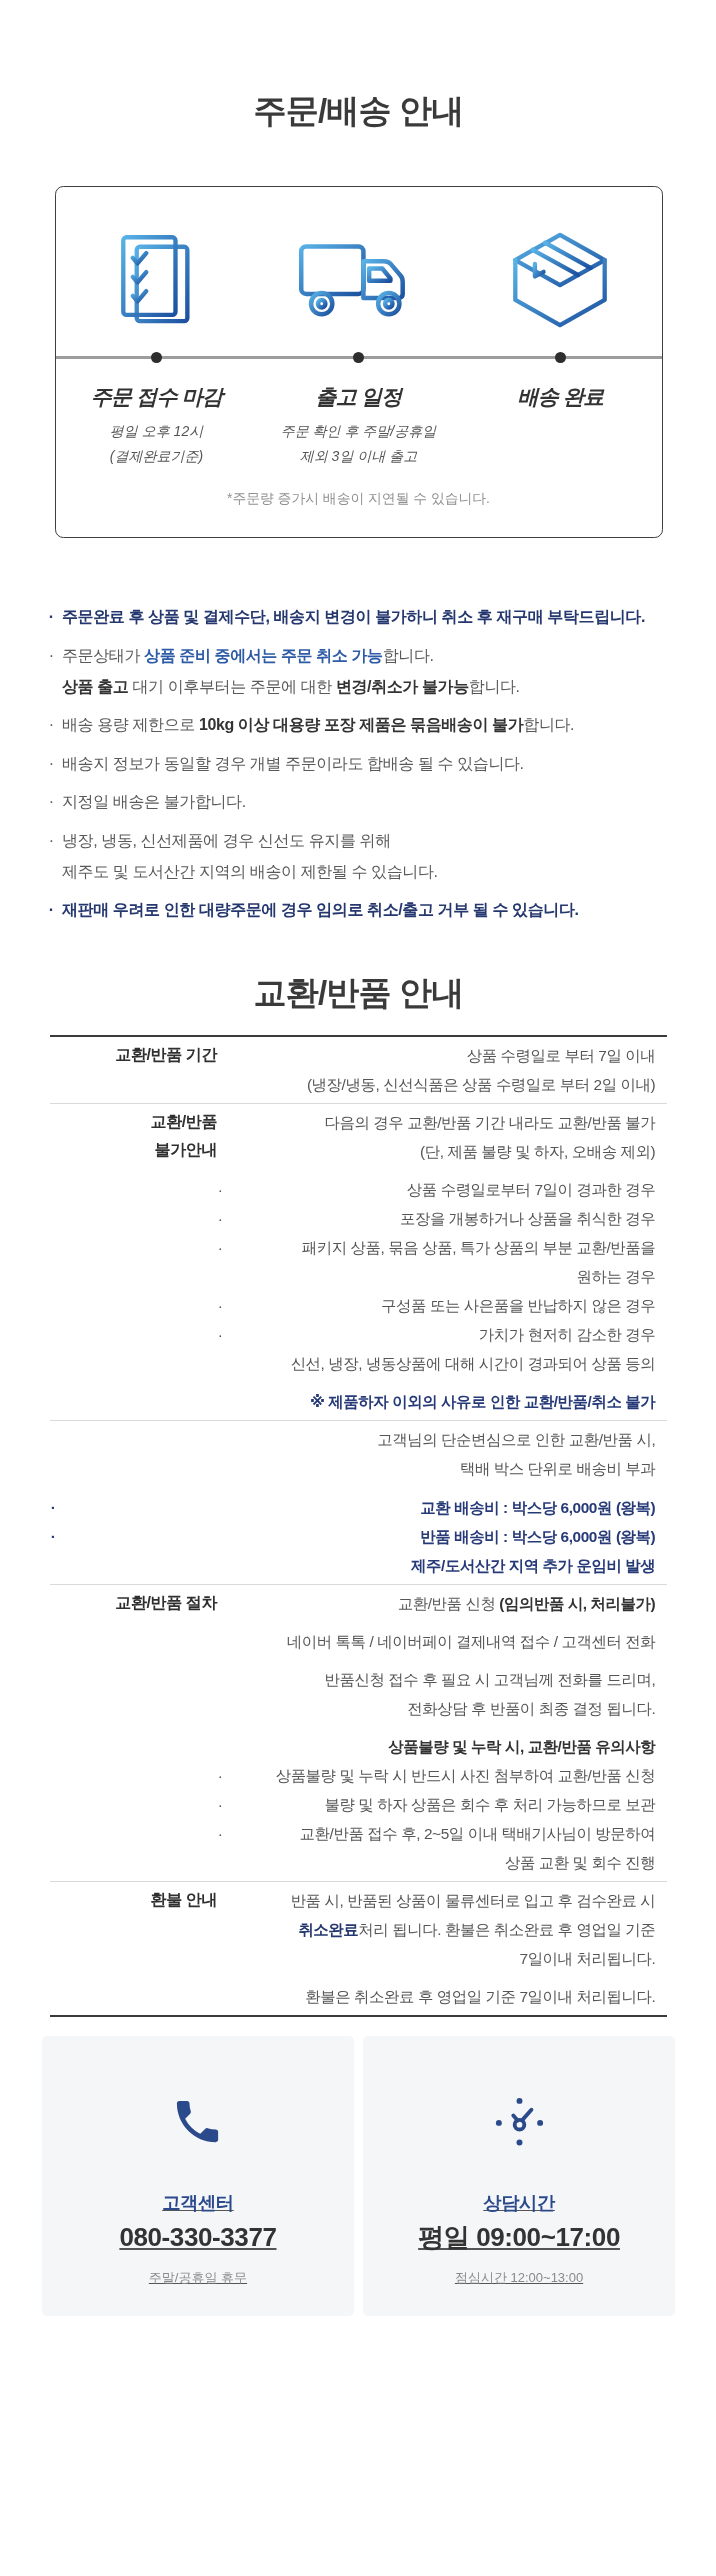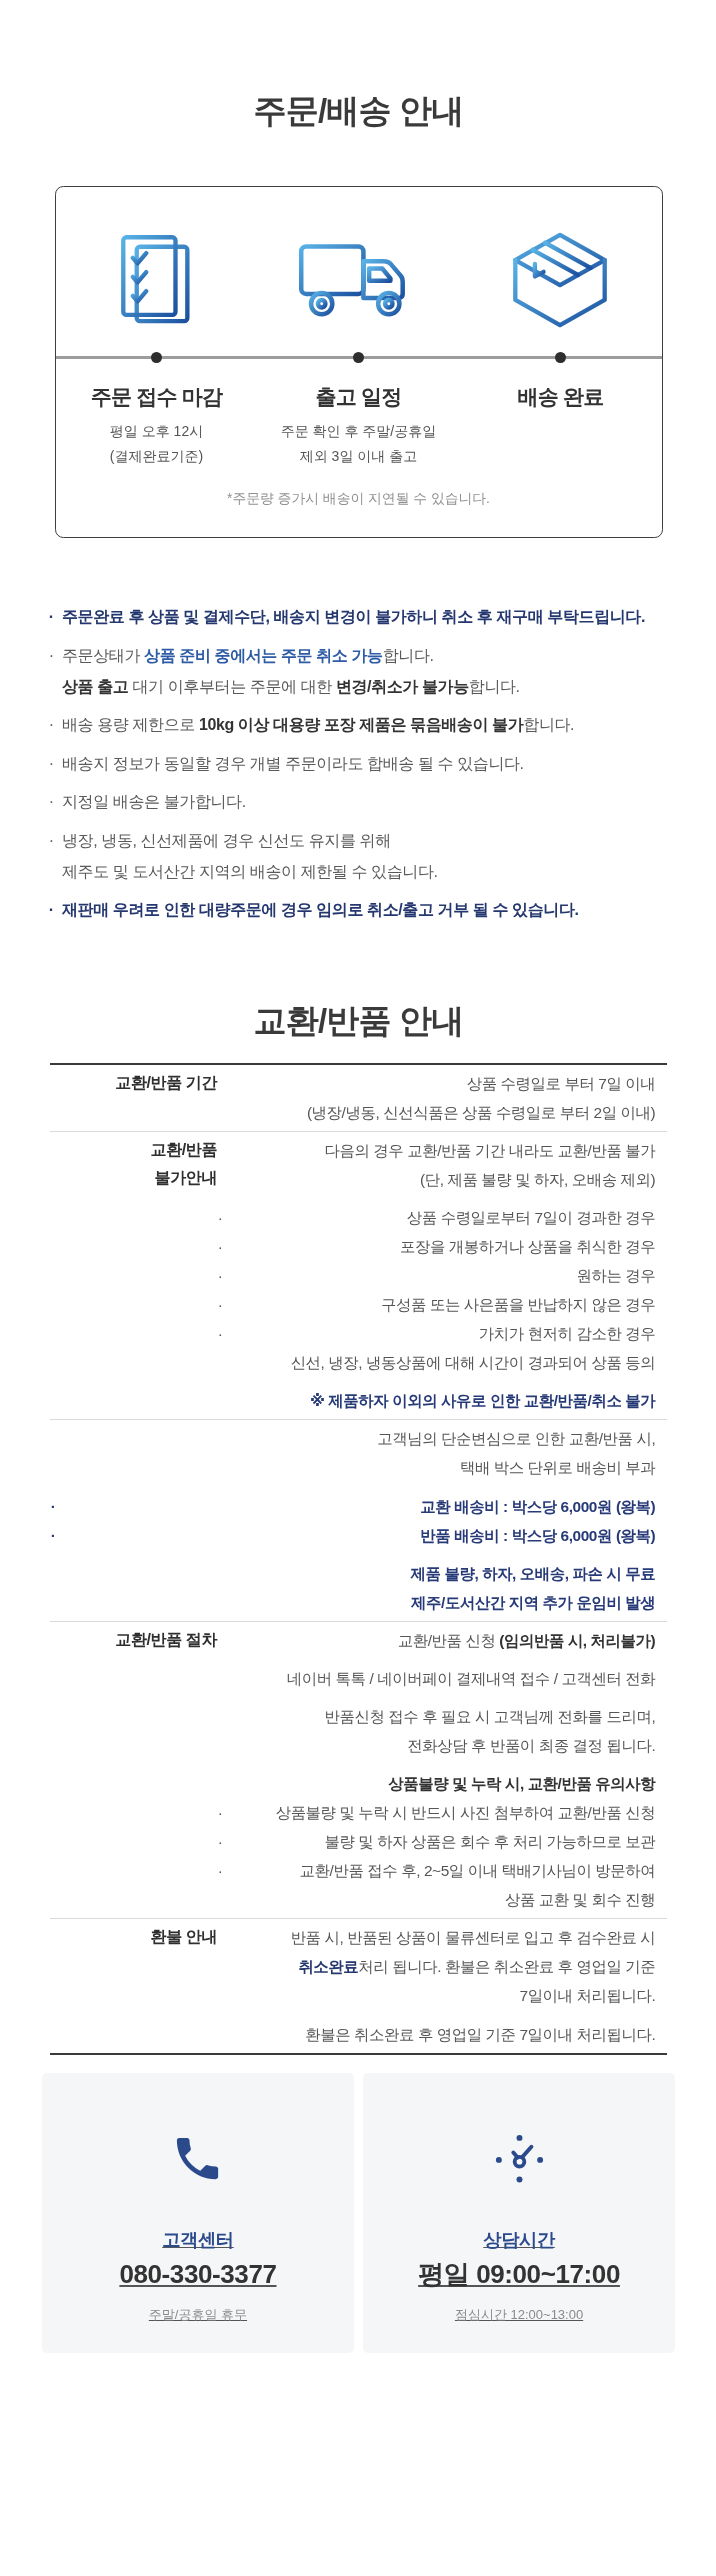--- a/index.html
+++ b/index.html
@@ -8,29 +8,29 @@
   body{
     width:717px;height:2576px;overflow:hidden;position:relative;
     font-family:"Liberation Sans","DejaVu Sans",sans-serif;
     color:#555;
   }
   .section-title{
     text-align:center;font-size:33px;font-weight:800;color:#3a3a3a;
     letter-spacing:-0.8px;line-height:45px;
   }
   #title1{margin-top:88px;}
-  #title2{margin-top:73px;}
+  #title2{margin-top:45px;}
 
   
   .info-box{
     width:608px;margin:53px auto 0 auto;
     border:0.8px solid var(--box-border,#3f3f3f);border-radius:8.3px;
     padding:43px 0 28px 0;
   }
-  .steps-row{display:flex;}
+  .steps-row{display:flex;font-style:italic;}
   .steps-row .col{width:33.333%;display:flex;justify-content:center;align-items:center;text-align:center;}
   .icons-row .col{height:102px;}
   .timeline{position:relative;height:10.8px;margin-top:20px;}
   .timeline .tl-line{position:absolute;left:0;right:0;top:4.2px;height:2.5px;background:var(--line-gray,#9c9c9c);}
   .timeline .col{height:10.8px;}
   .tl-dot{width:10.8px;height:10.8px;border-radius:50%;background:#2e2e2e;position:relative;}
   .labels-row{margin-top:20px;}
   .step-label{font-size:21px;font-weight:800;color:#333;line-height:28px;letter-spacing:-0.8px;}
   .subs-row{margin-top:8.3px;align-items:flex-start;}
   .subs-row .col{flex-direction:column;}
@@ -250,20 +250,21 @@
         <div class="blk blk-bullet gap">
           <span class="marker">·</span>
           <div><span class="sg s-n">상품 수령일로부터 7일이 경과한 경우</span></div>
         </div>
         <div class="blk blk-bullet">
           <span class="marker">·</span>
           <div><span class="sg s-n">포장을 개봉하거나 상품을 취식한 경우</span></div>
         </div>
         <div class="blk blk-bullet">
           <span class="marker">·</span>
+          <div><span class="sg s-n">패키지 상품, 묶음 상품, 특가 상품의 부분 교환/반품을</span></div>
           <div><span class="sg s-n">원하는 경우</span></div>
         </div>
         <div class="blk blk-bullet">
           <span class="marker">·</span>
           <div><span class="sg s-n">구성품 또는 사은품을 반납하지 않은 경우</span></div>
         </div>
         <div class="blk blk-bullet">
           <span class="marker">·</span>
           <div><span class="sg s-n">가치가 현저히 감소한 경우</span></div>
           <div><span class="sg s-n">신선, 냉장, 냉동상품에 대해 시간이 경과되어 상품 등의</span></div>
@@ -281,23 +282,20 @@
         <div class="blk blk-para">
           <div><span class="sg s-n">택배 박스 단위로 배송비 부과</span></div>
         </div>
         <div class="blk blk-bullet gap blk-navy">
           <span class="marker">·</span>
           <div><span class="sg">교환 배송비 : 박스당 6,000원 (왕복)</span></div>
         </div>
         <div class="blk blk-bullet blk-navy">
           <span class="marker">·</span>
           <div><span class="sg">반품 배송비 : 박스당 6,000원 (왕복)</span></div>
-        </div>
-        <div class="blk blk-para gap blk-navy">
-          <div><span class="sg">제품 불량, 하자, 오배송, 파손 시 무료</span></div>
         </div>
         <div class="blk blk-para blk-navy">
           <div><span class="sg">제주/도서산간 지역 추가 운임비 발생</span></div>
         </div>
       </div>
     </div>
     <div class="p-row">
       <div class="p-label">
         <div>교환/반품 절차</div>
       </div>

